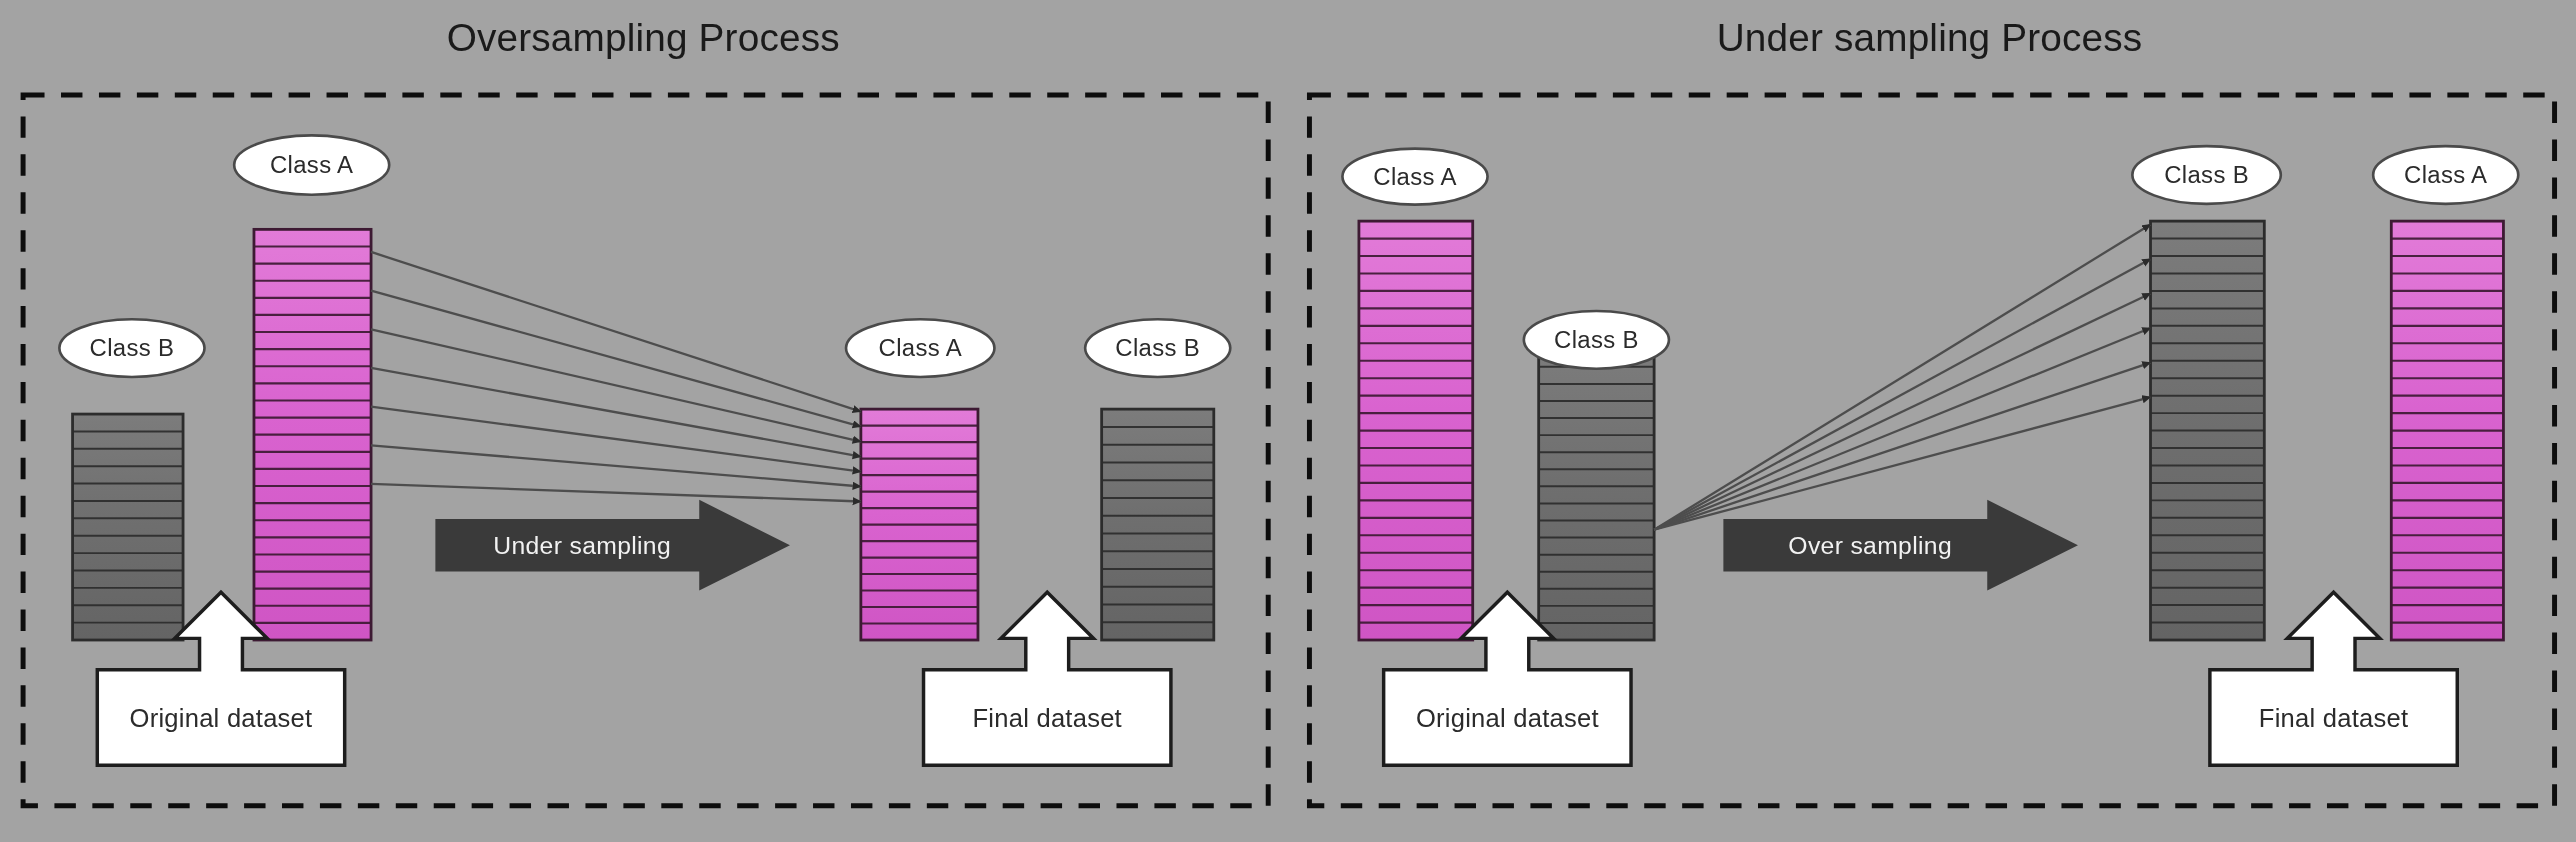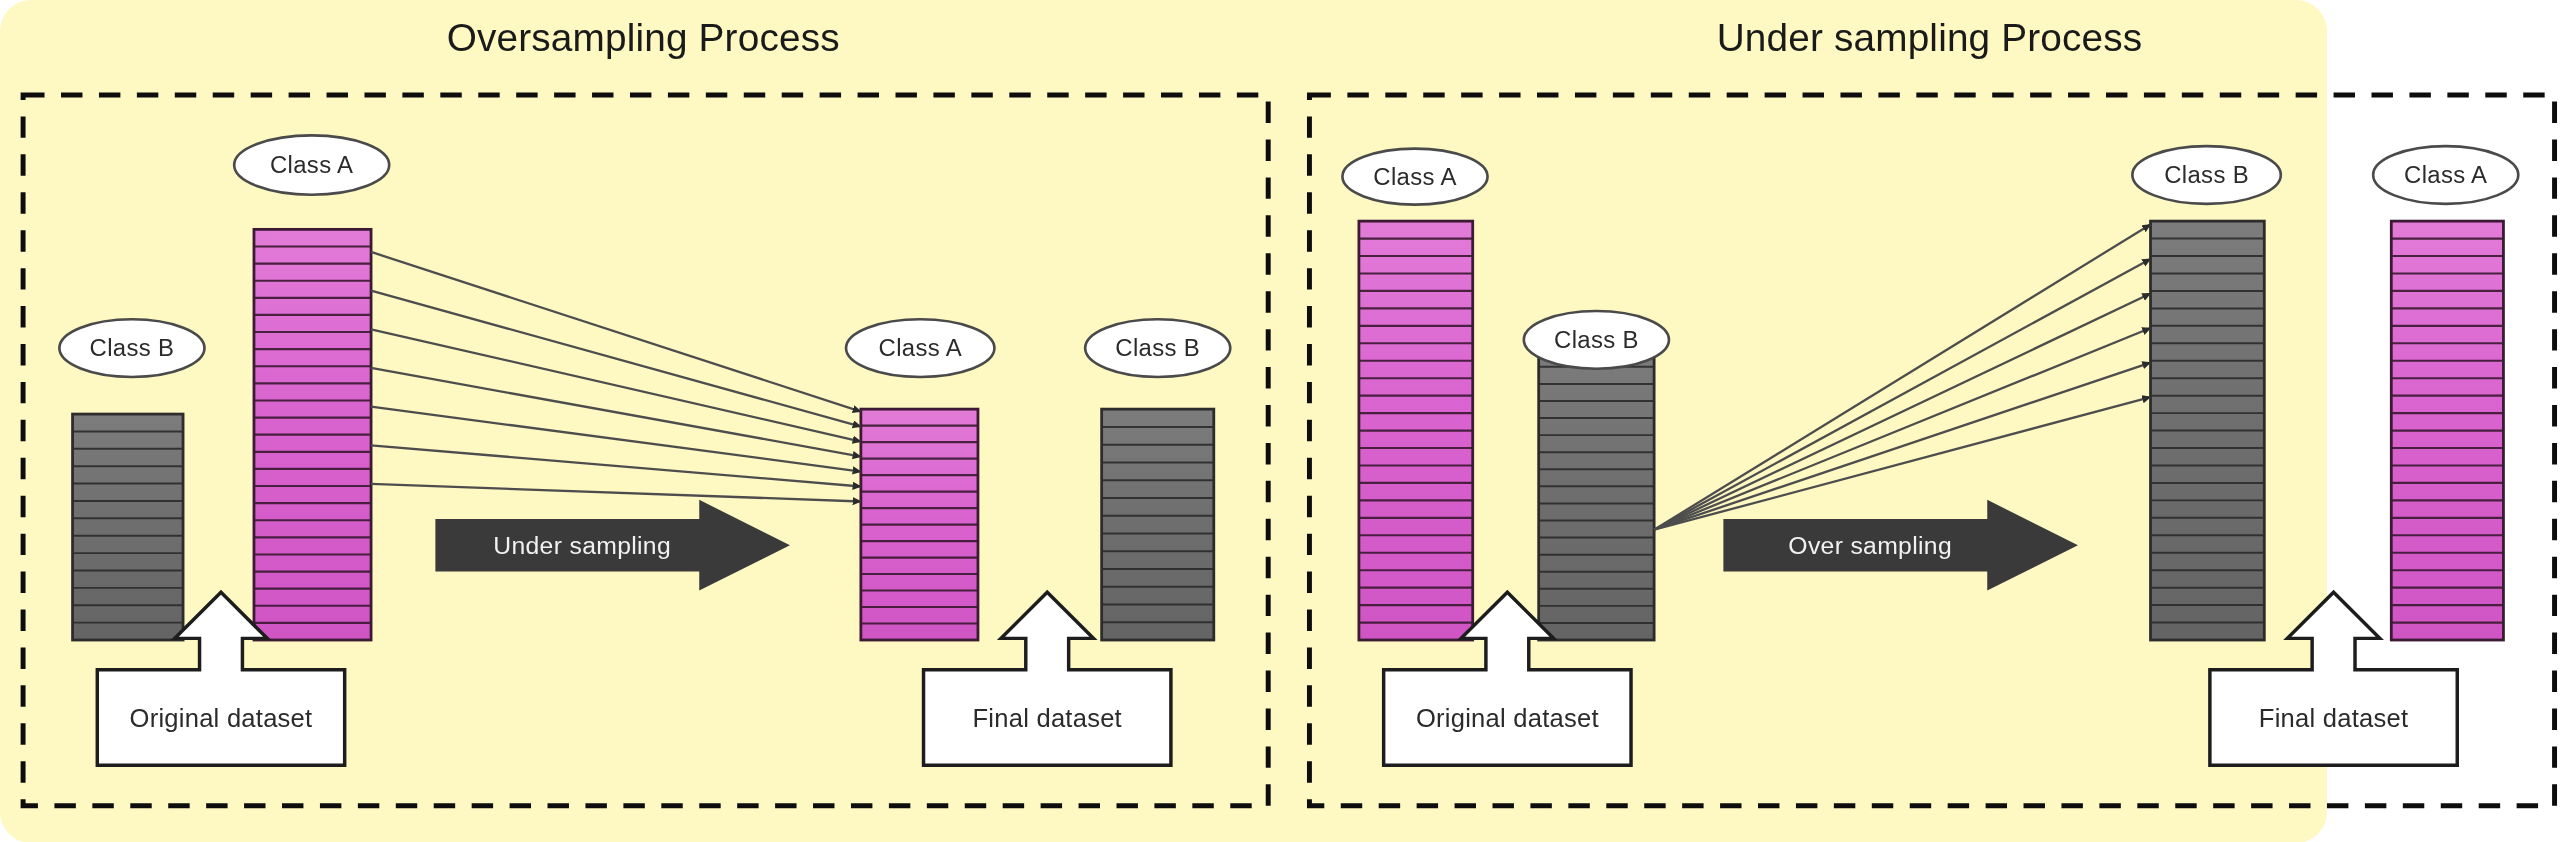--- a/index.html
+++ b/index.html
@@ -1,21 +1,21 @@
 <!DOCTYPE html>
 <html style="font-size:13px"><head>
 <meta charset="utf-8">
 <style>
   html,body{margin:0;padding:0;background:#ffffff;}
   body{
     width:2576px;height:843px;
     font-family:"Liberation Sans", sans-serif;
     overflow:hidden;
   }
-  #stage{position:relative;width:2327px;height:843px;background:#fef9c3;border-radius:31px;}
+  #stage{position:relative;width:2576px;height:843px;background:#a3a3a3;}
   svg.layer{position:absolute;left:0;top:0;width:2576px;height:843px;}
   .ttl{
     font-family:"Liberation Sans", sans-serif;
     font-size:47px; fill:#1a1a1a; text-anchor:middle;
     letter-spacing:0.2px;
   }
   .pill-txt{
     font-family:"Liberation Sans", sans-serif;
     font-size:29px; fill:#2b2b2b; text-anchor:middle;
     letter-spacing:0.4px;

